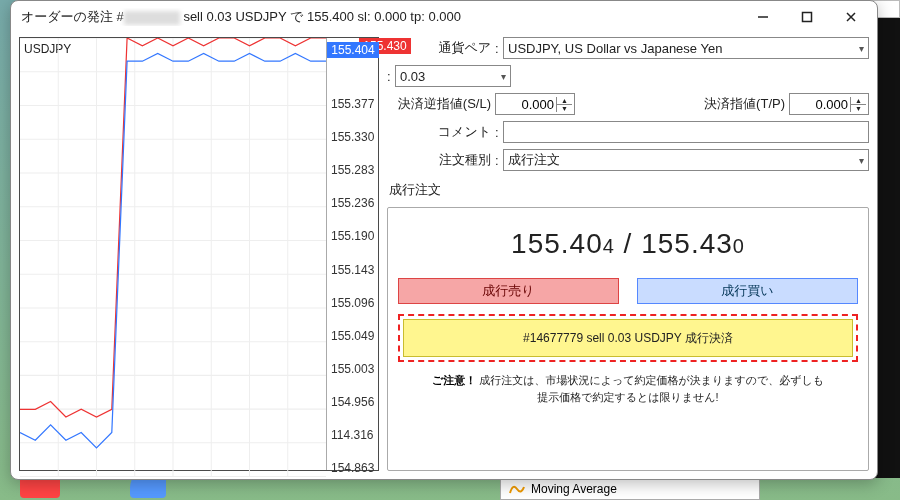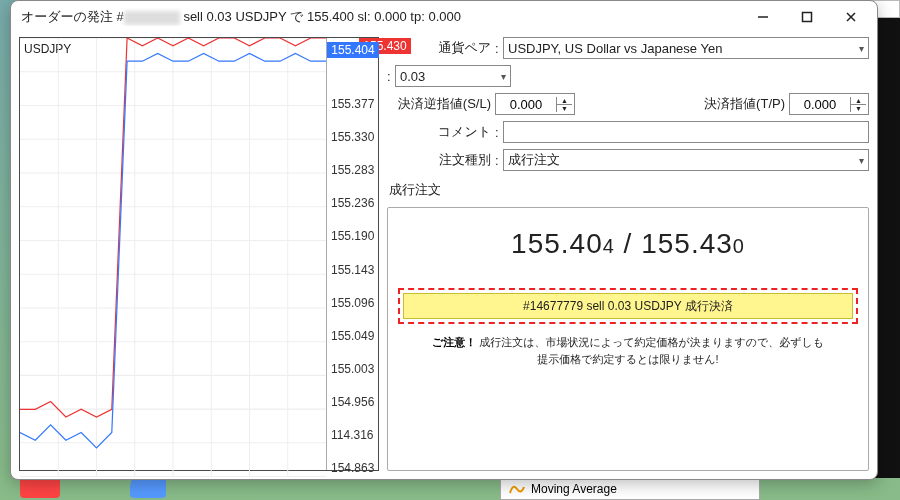--- a/index.html
+++ b/index.html
@@ -31,35 +31,35 @@
   .pricelabel.red{background:#e33;margin-left:32px;}
   .pricelabel.blue{background:#37f;}
 
   .form-col{ flex:1; display:flex; flex-direction:column; font-size:13px; color:#222;}
   .frow{ display:flex; align-items:center; margin-bottom:6px; }
   .flab{ width:108px; text-align:right; padding-right:4px;}
   .colon{width:8px;}
   .sel{ flex:1; height:22px; border:1px solid #888; background:#fff; padding:0 4px; display:flex; align-items:center; justify-content:space-between;}
   .sel .chev{font-size:10px;color:#555;}
   .numin{ width:80px; height:22px; border:1px solid #888; display:flex; align-items:center;}
-  .numin input{border:0;width:60px;text-align:center;padding:0 2px;font-size:13px;outline:none;}
+  .numin input{border:0;width:60px;text-align:right;padding:0 2px;font-size:13px;outline:none;}
   .spin{width:16px;display:flex;flex-direction:column;}
   .spin div{flex:1;border-left:1px solid #888;display:flex;align-items:center;justify-content:center;font-size:7px;line-height:1;}
   .spin div:first-child{border-bottom:1px solid #888;}
 
   .section-label{font-size:13px;margin:4px 0 8px 2px;}
   .order-box{ border:1px solid #aaa; border-radius:2px; flex:1; padding:10px 10px 6px; display:flex; flex-direction:column; align-items:center;}
   .quote{ font-size:28px; letter-spacing:1px; margin:10px 0 18px;}
   .quote .sm{font-size:20px;}
   .btn-row{display:flex; gap:18px; width:100%;}
   .obtn{flex:1; height:26px; border:1px solid; display:flex;align-items:center;justify-content:center; font-size:13px;}
   .obtn.sell{background:#f6a6a6;border-color:#d44;color:#600;}
   .obtn.buy{background:#c9dcff;border-color:#58f;color:#035;}
   .close-wrap{margin-top:10px;width:100%;border:2px dashed #e22;padding:3px;}
-  .close-btn{width:100%;height:26px;background:#fff68f;border:1px solid #c9bd2f;display:flex;align-items:center;justify-content:center;font-size:12px;}
+  .close-btn{width:100%;height:38px;background:#fff68f;border:1px solid #c9bd2f;display:flex;align-items:center;justify-content:center;font-size:12px;}
   .warn{margin-top:10px;font-size:11px;text-align:center;line-height:1.5;}
   .warn b{color:#000;}
 </style>
 </head>
 <body>
 
 <div class="backdrop"></div>
 <div class="bg-strip"></div>
 <div class="bg-dark"></div>
 <div class="bg-ma">
@@ -195,20 +195,24 @@
         </div>
       </div>
 
       <div class="section-label">成行注文</div>
       <div class="order-box">
         <div class="quote">
           <span>155.40</span><span class="sm">4</span>
            / 
           <span>155.43</span><span class="sm">0</span>
         </div>
+        <div class="btn-row">
+          <div class="obtn sell">成行売り</div>
+          <div class="obtn buy">成行買い</div>
+        </div>
         <div class="close-wrap">
           <div class="close-btn">#14677779 sell 0.03 USDJPY 成行決済</div>
         </div>
         <div class="warn">
           <b>ご注意！</b><span> 成行注文は、市場状況によって約定価格が決まりますので、必ずしも</span><br>
           <span>提示価格で約定するとは限りません!</span>
         </div>
       </div>
     </div>
   </div>

